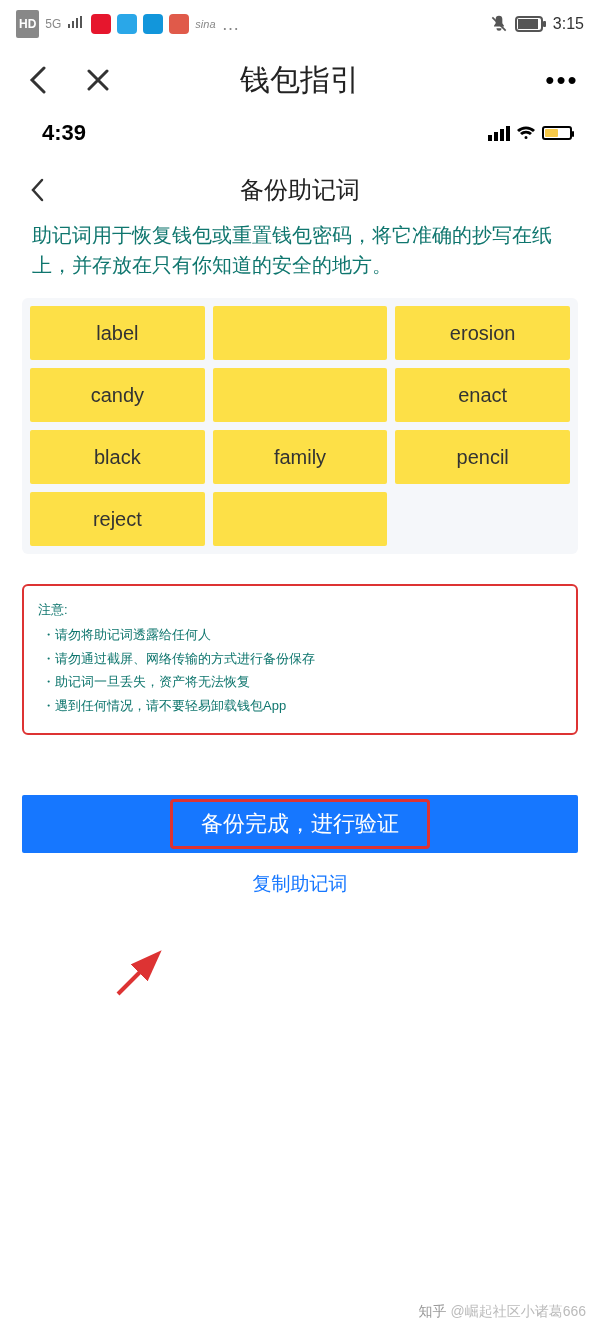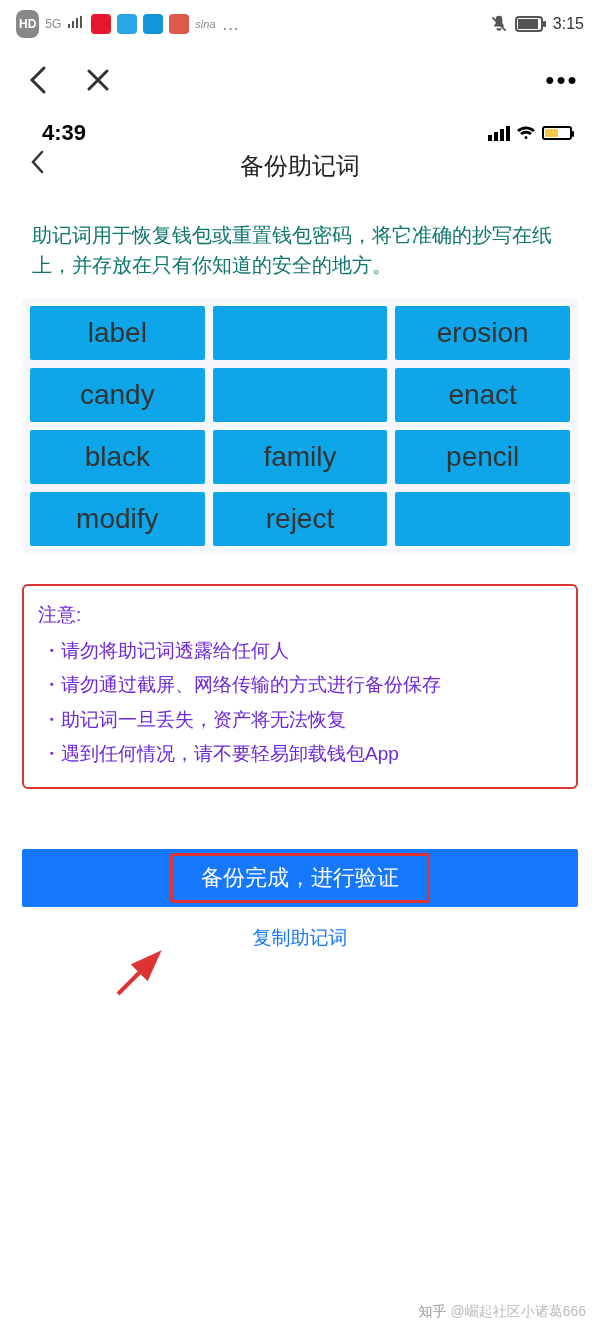--- a/index.html
+++ b/index.html
@@ -25,21 +25,21 @@
     display: flex;
     align-items: center;
     gap: 6px;
   }
   .hd-badge {
     background: #888;
     color: #fff;
     font-size: 12px;
     font-weight: bold;
     padding: 7px 3px;
-    border-radius: 8px;
+    border-radius: 2px;
   }
   .bars { display:inline-block; }
   .app-icon {
     width: 20px; height: 20px; border-radius: 4px;
     display:inline-block;
   }
   .silent svg, .battery-outer svg { display:block; }
   
   .outer-nav {
     height: 64px;
@@ -92,21 +92,21 @@
   }
   .bat-inner .fill{
     position:absolute; left:1px; top:1px; bottom:1px; width:50%;
     background:#f7c948; border-radius:1px;
   }
 
   .inner-nav {
     position:relative;
     height:56px;
     display:flex;
-    align-items:flex-start;
+    align-items:flex-end;
     padding: 0 22px;
   }
   .inner-nav .title2 {
     position:absolute; left:0; right:0; text-align:center;
     font-size:24px; font-weight:500; color:#222;
     pointer-events:none;
   }
   .desc {
     padding: 14px 24px 18px 24px;
     font-size: 20px;
@@ -118,39 +118,39 @@
     padding: 8px;
     background:#f5f7fa;
     border-radius:6px;
   }
   .word-grid {
     display:grid;
     grid-template-columns: repeat(3, 1fr);
     gap: 8px;
   }
   .word-cell {
-    background:#0ea5e9;
+    background:#fde047;
     height:54px;
     display:flex;
     align-items:center;
     justify-content:center;
-    font-size:28px;
+    font-size:20px;
     color:#333;
     border-radius:2px;
   }
   .word-cell.empty { color:transparent; }
 
   .notice {
     margin: 30px 14px 0 14px;
     border: 2px solid #d33;
     border-radius:6px;
     padding: 12px 14px 16px 14px;
-    font-size:19px;
+    font-size:13px;
     line-height:1.8;
-    color:#6d28d9;
+    color:#0f766e;
   }
   .notice .nt { font-weight:400; margin-bottom:2px; }
   .notice ul { list-style:none; padding-left:4px; }
   .notice li::before { content:"・"; }
 
   .primary-btn {
     margin: 60px 14px 3px 14px;
     background:#1677ff;
     color:#fff;
     text-align:center;
@@ -233,20 +233,21 @@
   <div class="back">
     <svg width="18" height="28" viewBox="0 0 18 28">
         <path d="M15 2L3 14l12 12" stroke="#333" stroke-width="3" fill="none" stroke-linecap="round"></path>
       </svg>
   </div>
   <div class="close close-x" style="margin-left:24px;">
     <svg width="22" height="22" viewBox="0 0 22 22">
         <path d="M2 2l18 18M20 2L2 20" stroke="#333" stroke-width="3" stroke-linecap="round"></path>
       </svg>
   </div>
+  <div class="title">钱包指引</div>
   <div class="more">•••</div>
 </div>
 
 <div class="inner">
 
   <div class="inner-status">
     <span>4:39</span>
     <div class="right">
       <span class="sig-bars">
           <span></span>
@@ -280,21 +281,20 @@
     <div class="word-grid" id="word-grid">
         <div class="word-cell">label</div>
         <div class="word-cell empty">.</div>
         <div class="word-cell">erosion</div>
         <div class="word-cell">candy</div>
         <div class="word-cell empty">.</div>
         <div class="word-cell">enact</div>
         <div class="word-cell">black</div>
         <div class="word-cell">family</div>
         <div class="word-cell">pencil</div>
-        <div class="word-cell">modify</div>
         <div class="word-cell">reject</div>
         <div class="word-cell empty">.</div>
       </div>
   </div>
 
   <div class="notice">
     <div class="nt">注意:</div>
     <ul id="notice-list">
         <li>请勿将助记词透露给任何人</li>
         <li>请勿通过截屏、网络传输的方式进行备份保存</li>

